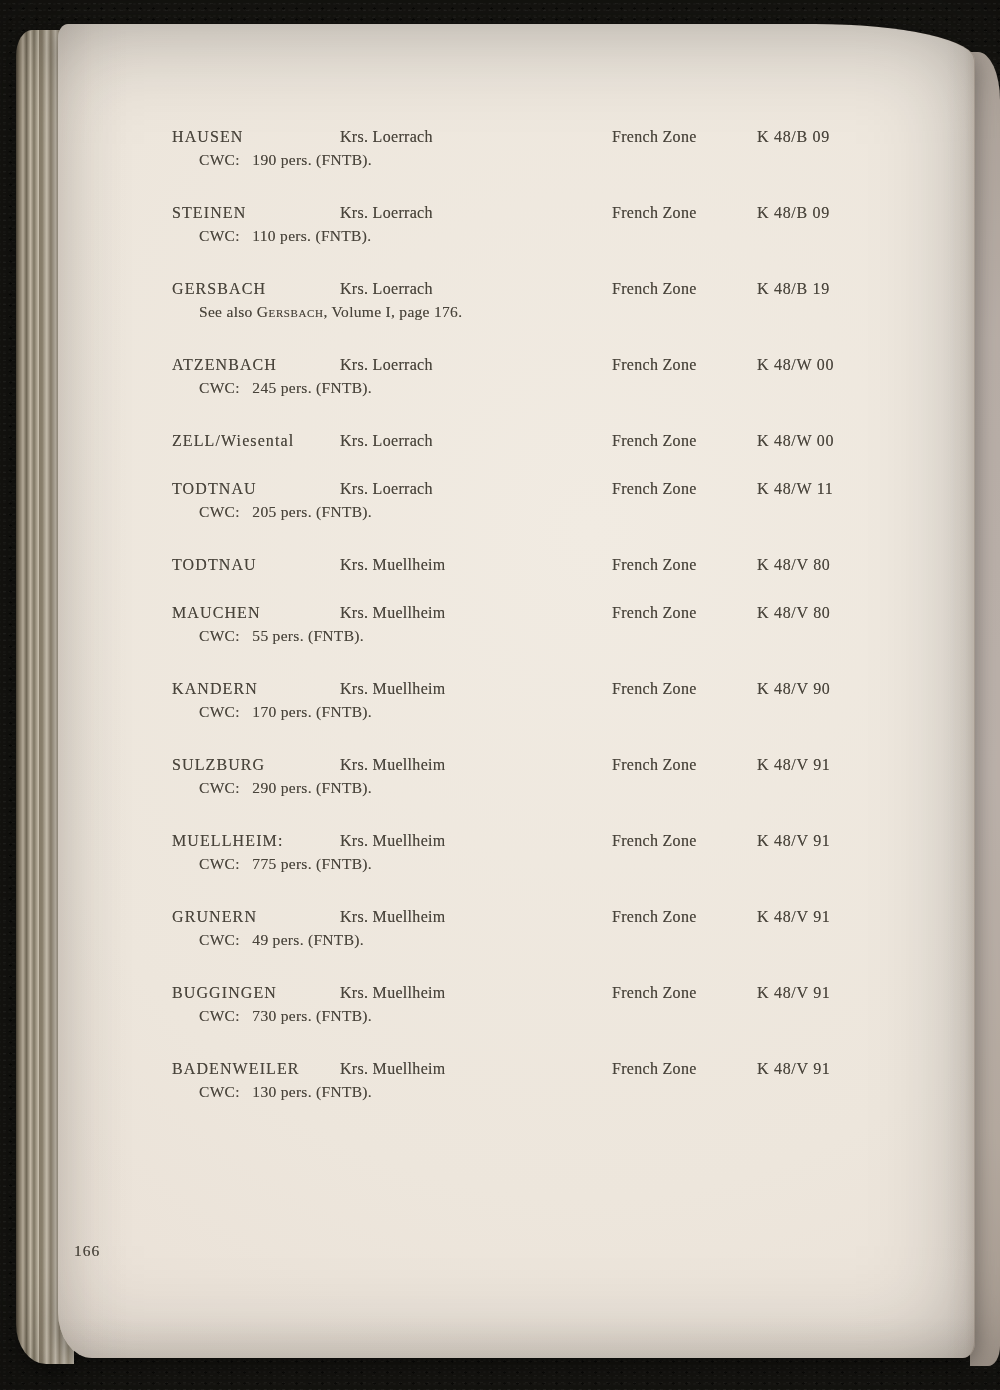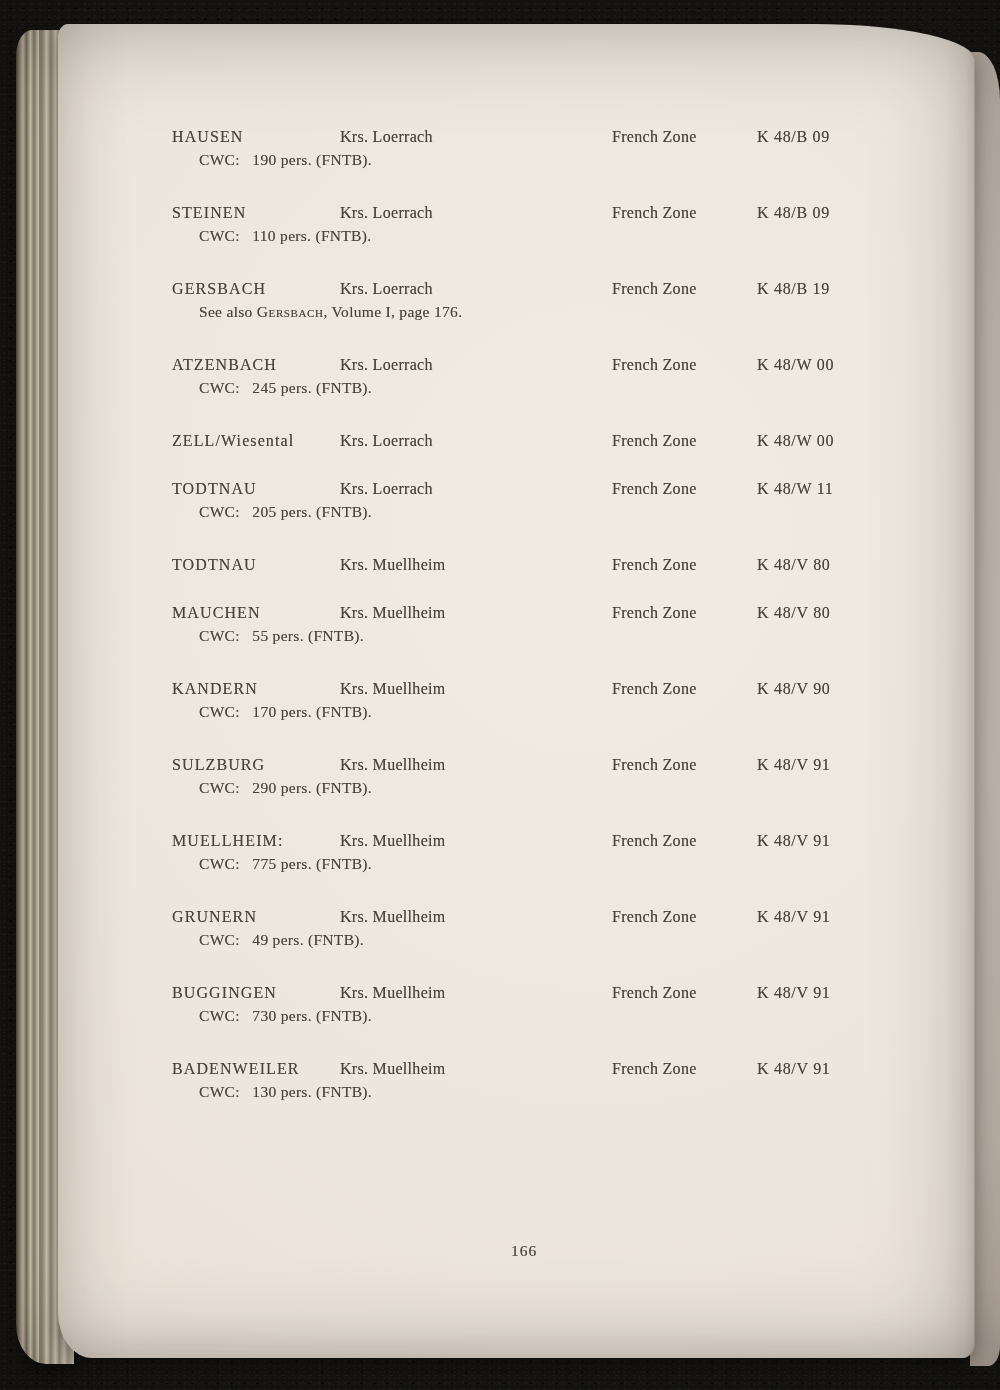--- a/index.html
+++ b/index.html
@@ -100,21 +100,20 @@
     text-shadow: 0 0 0.5px rgba(73,68,59,0.5);
   }
   .sub + .sub { margin-top: 4px; }
   .sc { font-variant: small-caps; letter-spacing: 0.6px; }
   .page-number {
     position: absolute;
     left: 0;
     right: 0;
     bottom: 98px;
     padding-left: 16px;
-    text-align: center;
     font-size: 15.5px;
     letter-spacing: 1px;
     text-shadow: 0 0 0.5px rgba(73,68,59,0.5);
   }
 </style>
 </head>
 <body>
 
 <div class="scene">
   <div class="page-stack"></div>

